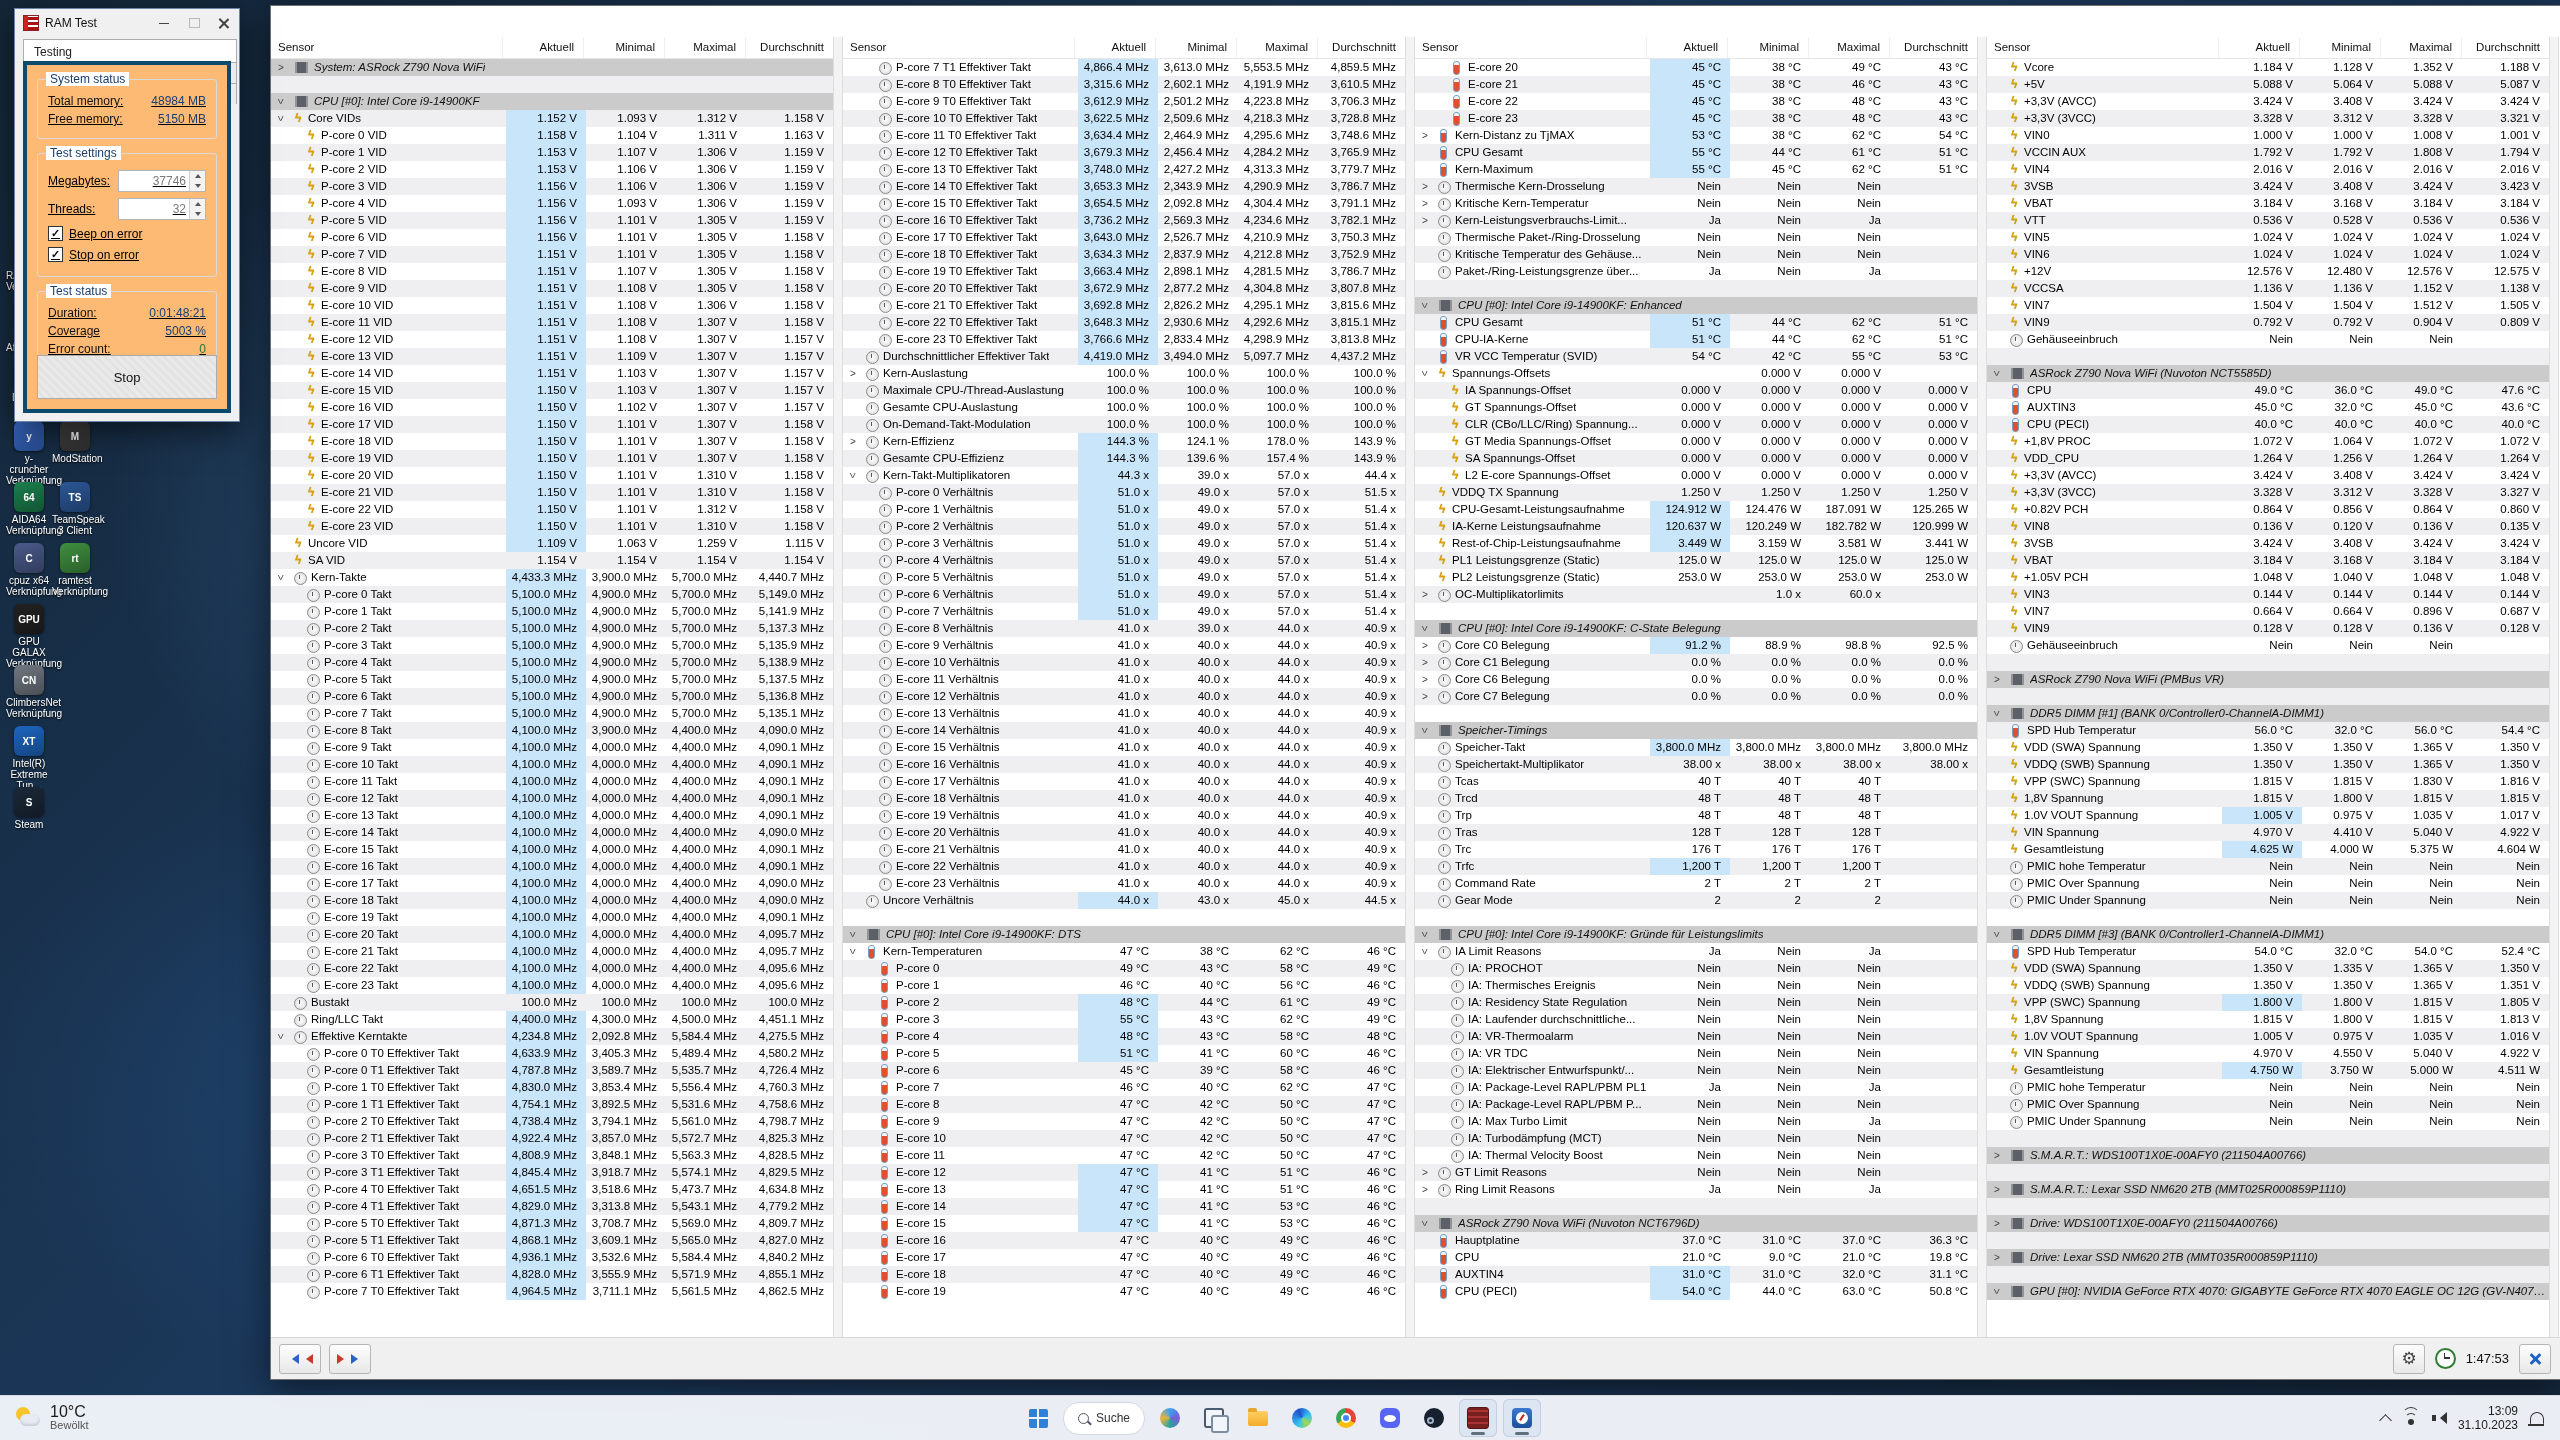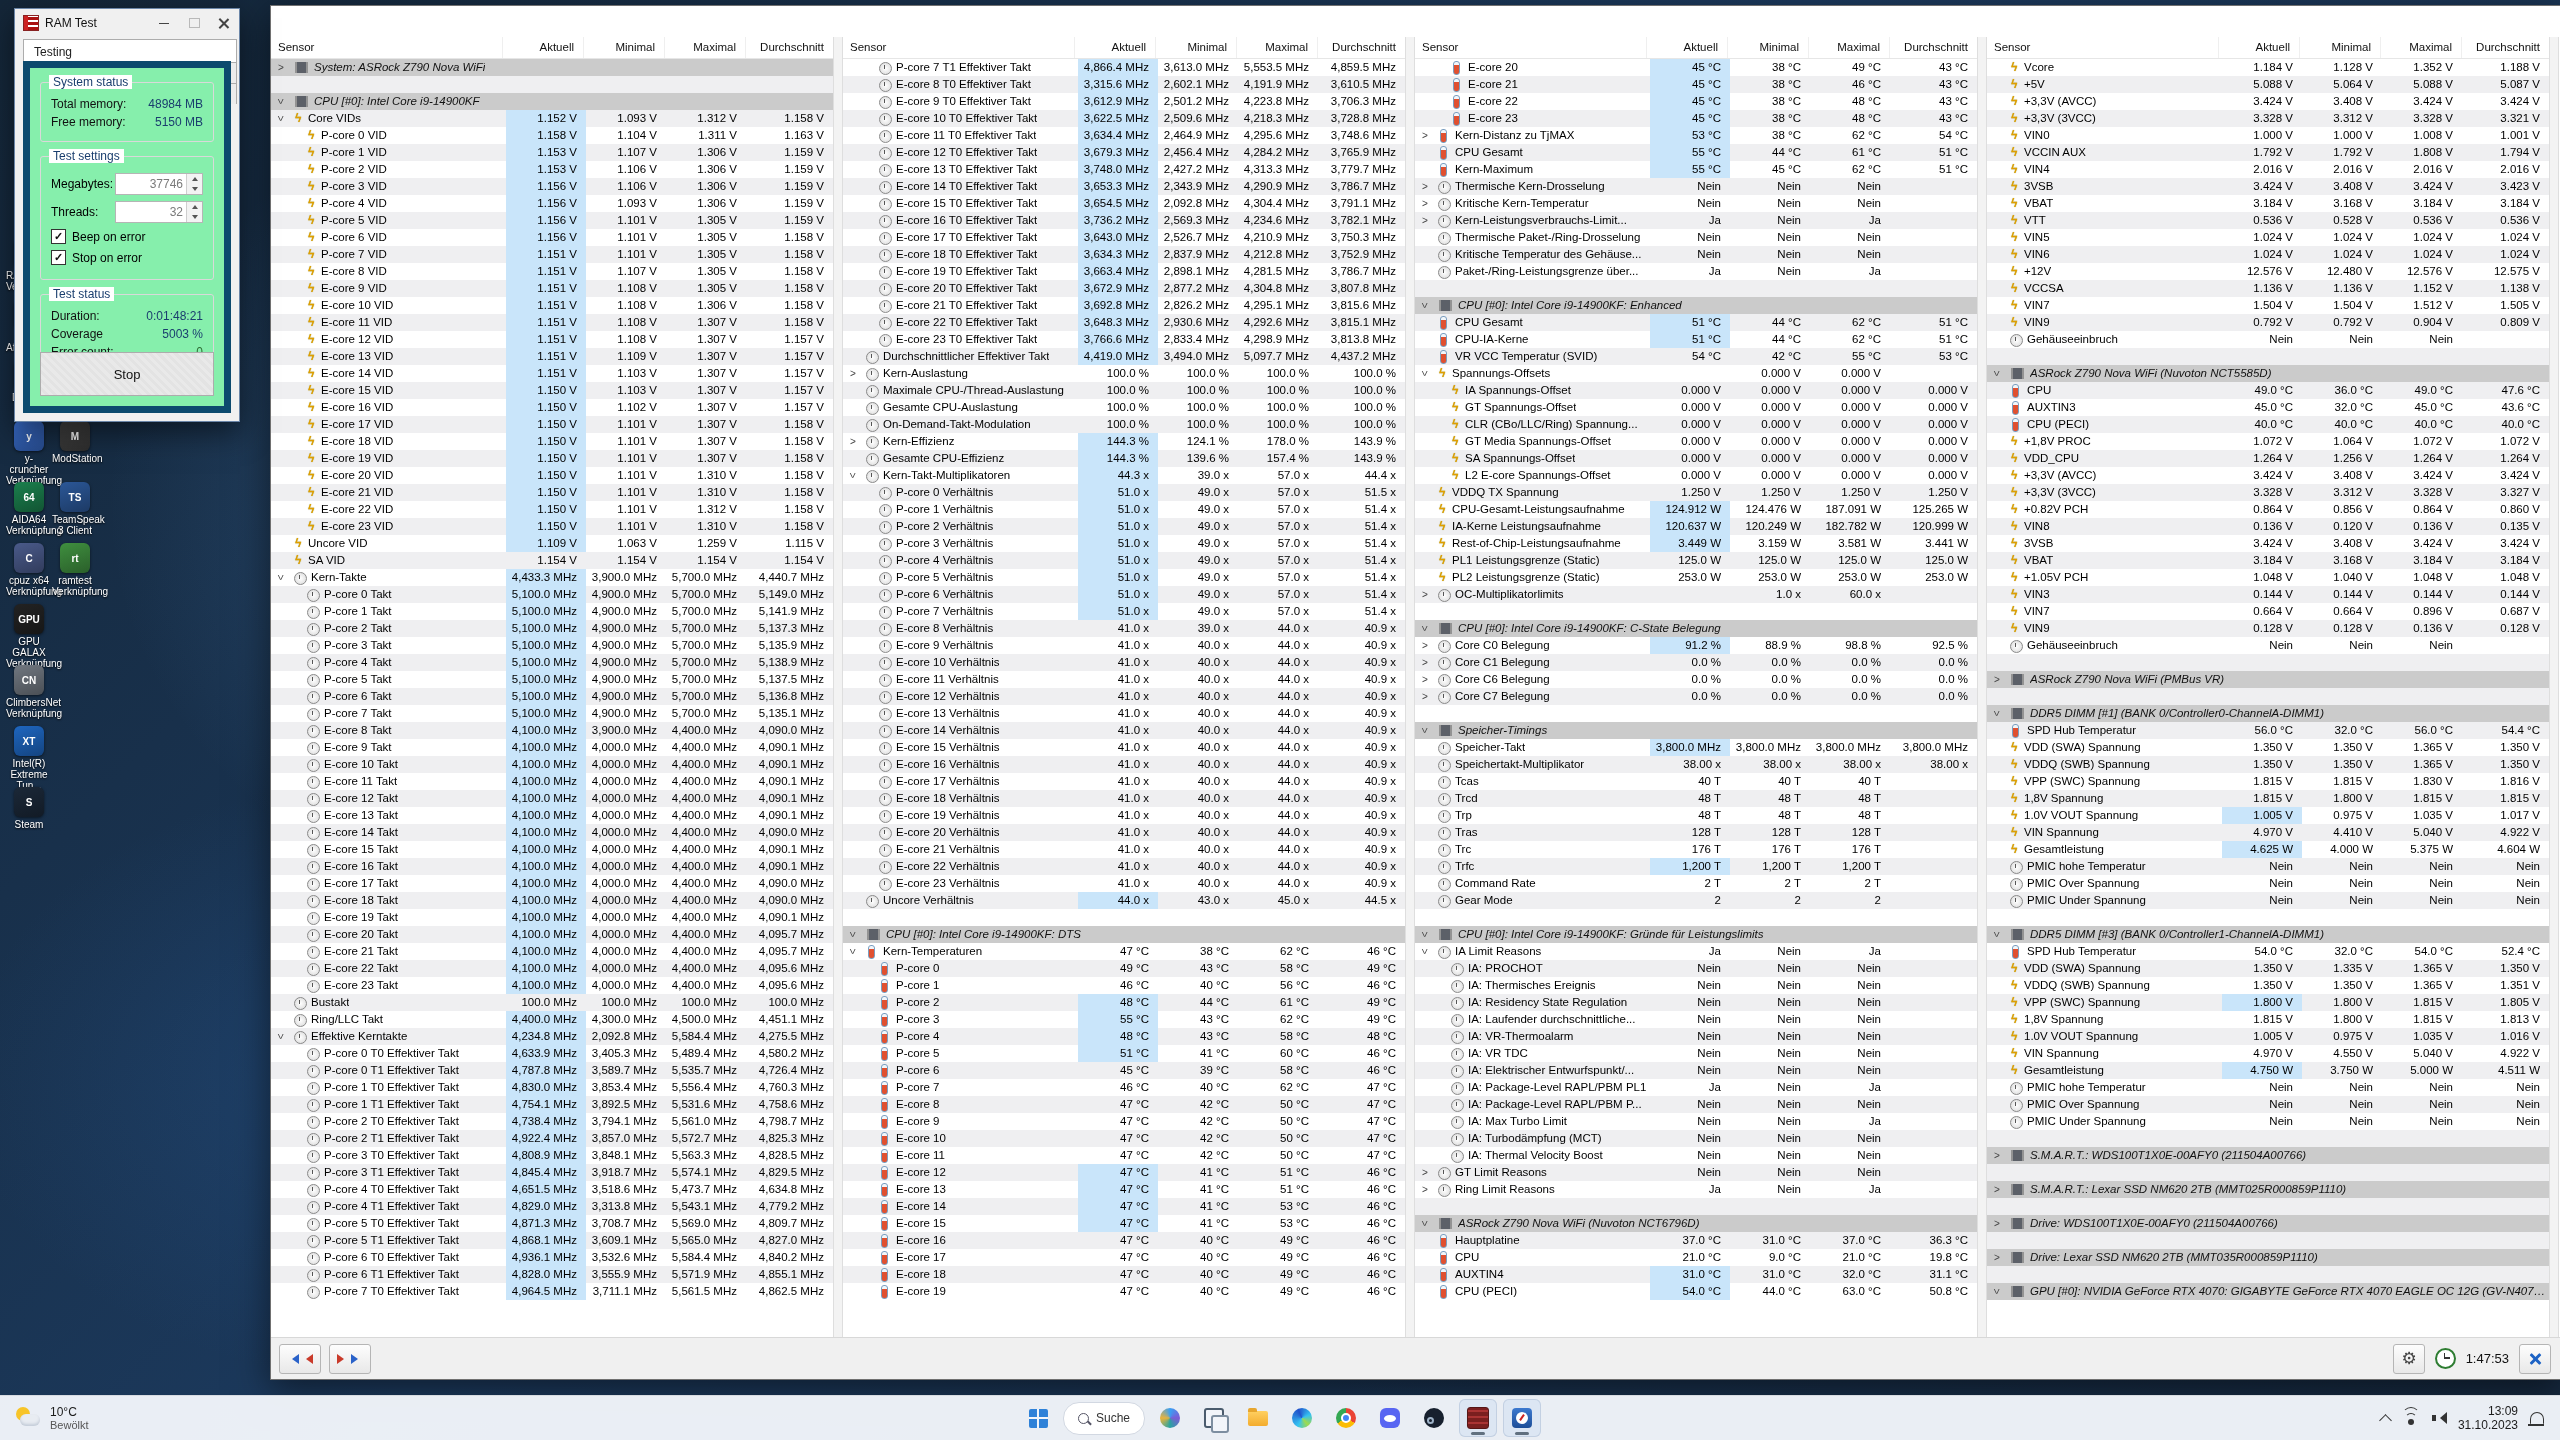--- a/index.html
+++ b/index.html
@@ -27,21 +27,21 @@
   .dlg-btns{margin-left:auto;display:flex;}
   .dlg-btn{width:30px;height:26px;display:flex;align-items:center;justify-content:center;}
   .gl-min{width:10px;height:1px;background:#444;}
   .gl-max{width:9px;height:8px;border:1px solid #b9b9b9;}
   .xico{position:relative;width:12px;height:12px;}
   .xico::before,.xico::after{content:"";position:absolute;left:5px;top:0;width:1.5px;height:13px;background:#444;}
   .xico::before{transform:rotate(45deg);} .xico::after{transform:rotate(-45deg);}
   .tabs{display:flex;padding-left:8px;margin-top:2px;flex-direction:column;}
   .tab{padding:3px 10px;border:1px solid #acacac;border-bottom:none;background:#ececec;margin-right:2px;color:#222;}
   .tab.active{background:#fff;position:relative;top:0;padding-top:5px;}
-  .tabpanel{position:absolute;left:8px;right:8px;top:52px;bottom:8px;background:#86efac;border:7px solid #0c4a6e;}
+  .tabpanel{position:absolute;left:8px;right:8px;top:52px;bottom:8px;background:#fdba74;border:4px solid #0c4a6e;text-decoration:underline;}
   .grp{position:relative;border:1px solid #d9d9d9;border-radius:3px;margin:14px 10px 0 10px;padding:10px 8px 8px 8px;}
   .grp-label{position:absolute;top:-8px;left:8px;background:#fff;padding:0 4px;color:#1a3e6e;}
   .kv{display:flex;justify-content:space-between;margin:4px 2px;}
   .kv .k{color:#111;} .kv .v{color:#1a3e6e;}
   .kv .v.green{color:#2e6e34;}
   .inprow{display:flex;align-items:center;justify-content:space-between;margin:6px 2px;}
   .inp{width:86px;height:20px;border:1px solid #b5b5b5;background:#fff;display:flex;align-items:center;}
   .inp .val{flex:1;text-align:right;padding-right:3px;color:#7a7a7a;}
   .spin{width:15px;height:100%;border-left:1px solid #cfcfcf;display:flex;flex-direction:column;}
   .spin i{flex:1;display:flex;align-items:center;justify-content:center;background:#f3f3f3;}
@@ -111,21 +111,21 @@
   .bluex i::before,.bluex i::after{content:"";position:absolute;left:6px;top:0;width:3px;height:14px;border-radius:1px;background:#1c62c4;}
   .bluex i::before{transform:rotate(45deg);} .bluex i::after{transform:rotate(-45deg);}
 
   
   .taskbar{position:absolute;left:0;bottom:0;width:2560px;height:44px;background:rgba(242,245,250,.97);
     border-top:1px solid rgba(0,0,0,.08);display:flex;align-items:center;z-index:40;}
   .weather{display:flex;align-items:center;gap:8px;padding-left:14px;width:280px;}
   .wicon{position:relative;width:28px;height:24px;}
   .wicon .sun{position:absolute;left:2px;top:1px;width:14px;height:14px;border-radius:50%;background:#f7c429;}
   .wicon .cloud{position:absolute;left:6px;top:8px;width:20px;height:12px;border-radius:8px;background:#e8ecf2;box-shadow:inset 0 -2px 3px #c4ccd8;}
-  .wtemp{font-size:12px;color:#1b1b1b;line-height:14px;}
+  .wtemp{font-size:16px;color:#1b1b1b;line-height:14px;}
   .wcond{font-size:11px;color:#555;line-height:13px;}
   .tb-center{position:absolute;left:50%;transform:translateX(-50%);display:flex;align-items:center;gap:6px;height:44px;}
   .tbi{width:38px;height:38px;border-radius:6px;display:flex;align-items:center;justify-content:center;position:relative;}
   .tbi.active{background:#dce6f3;box-shadow:inset 0 0 0 1px #c3d0e2;}
   .tbi.active::after{content:"";position:absolute;bottom:2px;left:50%;transform:translateX(-50%);width:14px;height:3px;border-radius:2px;background:#61707f;}
   .ti-start{width:19px;height:19px;background:
     linear-gradient(#f2f5fa,#f2f5fa) center/2px 100% no-repeat,
     linear-gradient(#f2f5fa,#f2f5fa) center/100% 2px no-repeat,#2e81d8;border-radius:2px;}
   .searchpill{height:31px;border-radius:16px;background:#fff;border:1px solid #d2d8e2;display:flex;align-items:center;gap:7px;padding:0 14px;font-size:12px;color:#333;}
   .glass{width:9px;height:9px;border:1.6px solid #556;border-radius:50%;position:relative;}

